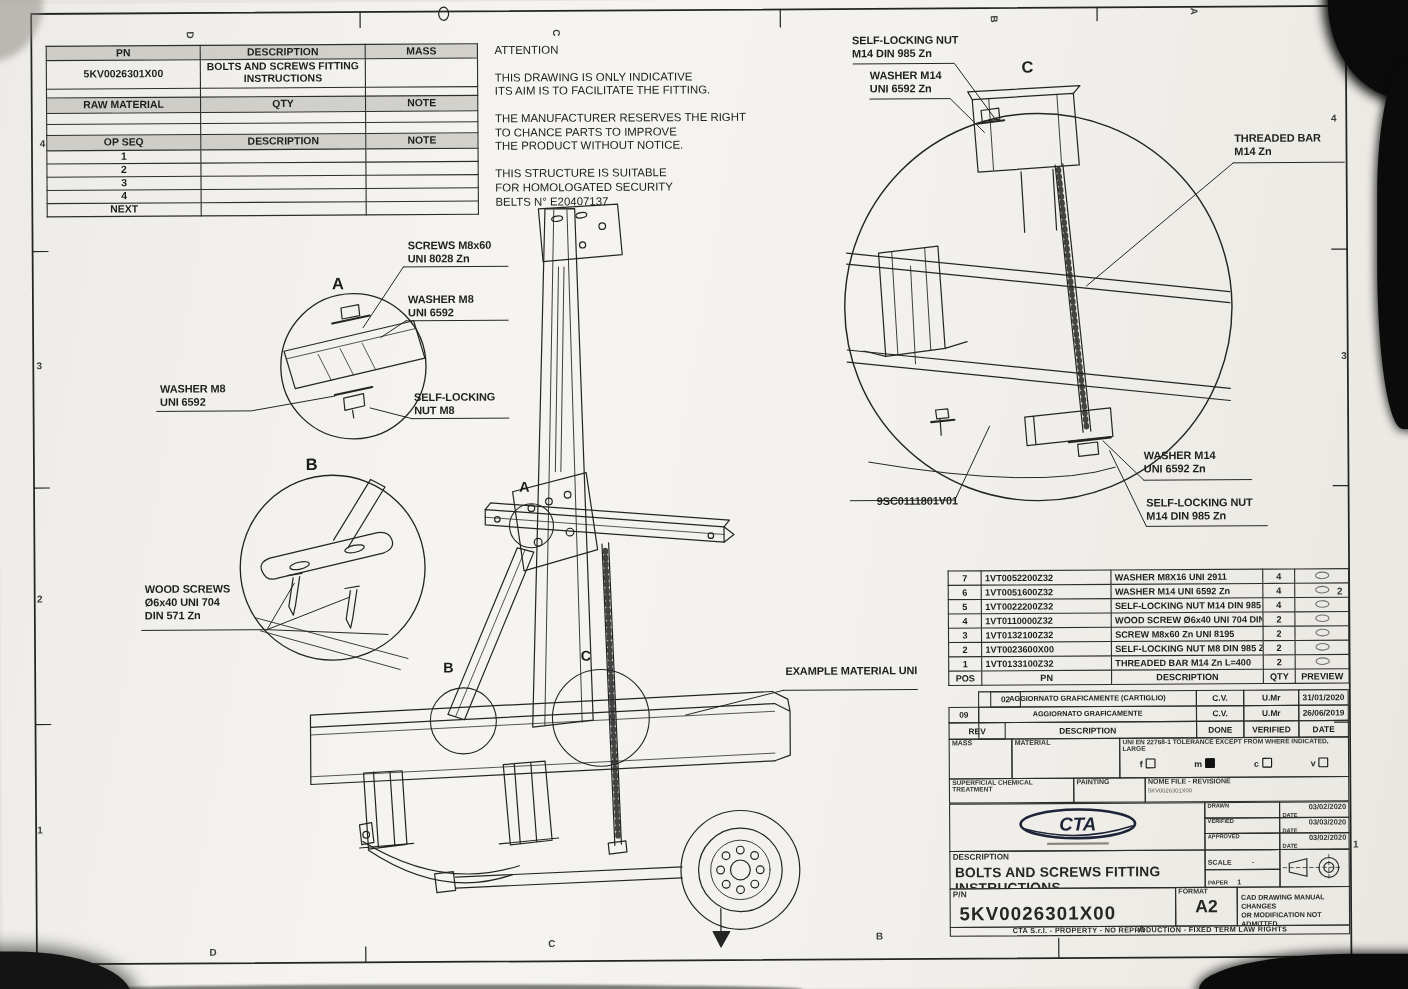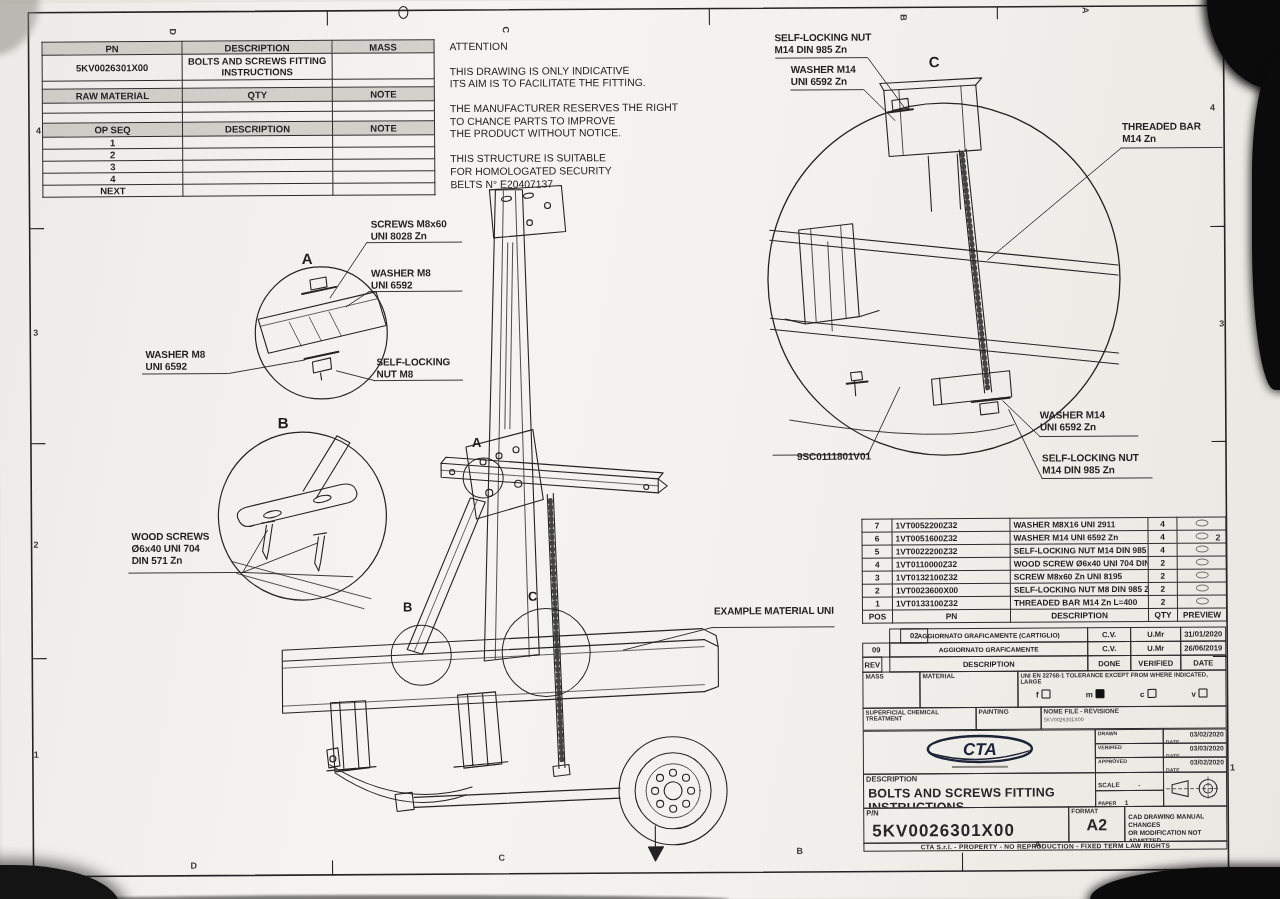--- a/index.html
+++ b/index.html
@@ -435,21 +435,21 @@
     <div class="cellbox cv" style="left:225px;top:0;width:44px;height:15px;line-height:14px;">C.V.</div>
     <div class="cellbox cv" style="left:268px;top:0;width:51px;height:15px;line-height:14px;">U.Mr</div>
     <div class="cellbox cv" style="left:318px;top:0;width:46px;height:15px;line-height:14px;">31/01/2020</div>
 
     <div class="cellbox cv" style="left:0;top:14px;width:28px;height:15px;line-height:14px;">09</div>
     <div class="cellbox cv" style="left:27px;top:14px;width:199px;height:15px;line-height:14px;font-size:6.6px;">AGGIORNATO GRAFICAMENTE</div>
     <div class="cellbox cv" style="left:225px;top:14px;width:44px;height:15px;line-height:14px;">C.V.</div>
     <div class="cellbox cv" style="left:268px;top:14px;width:51px;height:15px;line-height:14px;">U.Mr</div>
     <div class="cellbox cv" style="left:318px;top:14px;width:46px;height:15px;line-height:14px;">26/06/2019</div>
 
-    <div class="cellbox cv" style="left:0;top:28px;width:20px;height:16px;line-height:15px;">REV</div>
+    <div class="cellbox cv" style="left:0;top:28px;width:52px;height:16px;line-height:15px;">REV</div>
     <div class="cellbox cv" style="left:27px;top:28px;width:199px;height:16px;line-height:15px;">DESCRIPTION</div>
     <div class="cellbox cv" style="left:225px;top:28px;width:44px;height:16px;line-height:15px;">DONE</div>
     <div class="cellbox cv" style="left:268px;top:28px;width:51px;height:16px;line-height:15px;">VERIFIED</div>
     <div class="cellbox cv" style="left:318px;top:28px;width:46px;height:16px;line-height:15px;">DATE</div>
 
     <div class="cellbox" style="left:0;top:43px;width:58px;height:37px;">
       <div class="cl">MASS</div>
     </div>
     <div class="cellbox" style="left:57px;top:43px;width:99px;height:37px;">
       <div class="cl">MATERIAL</div>

